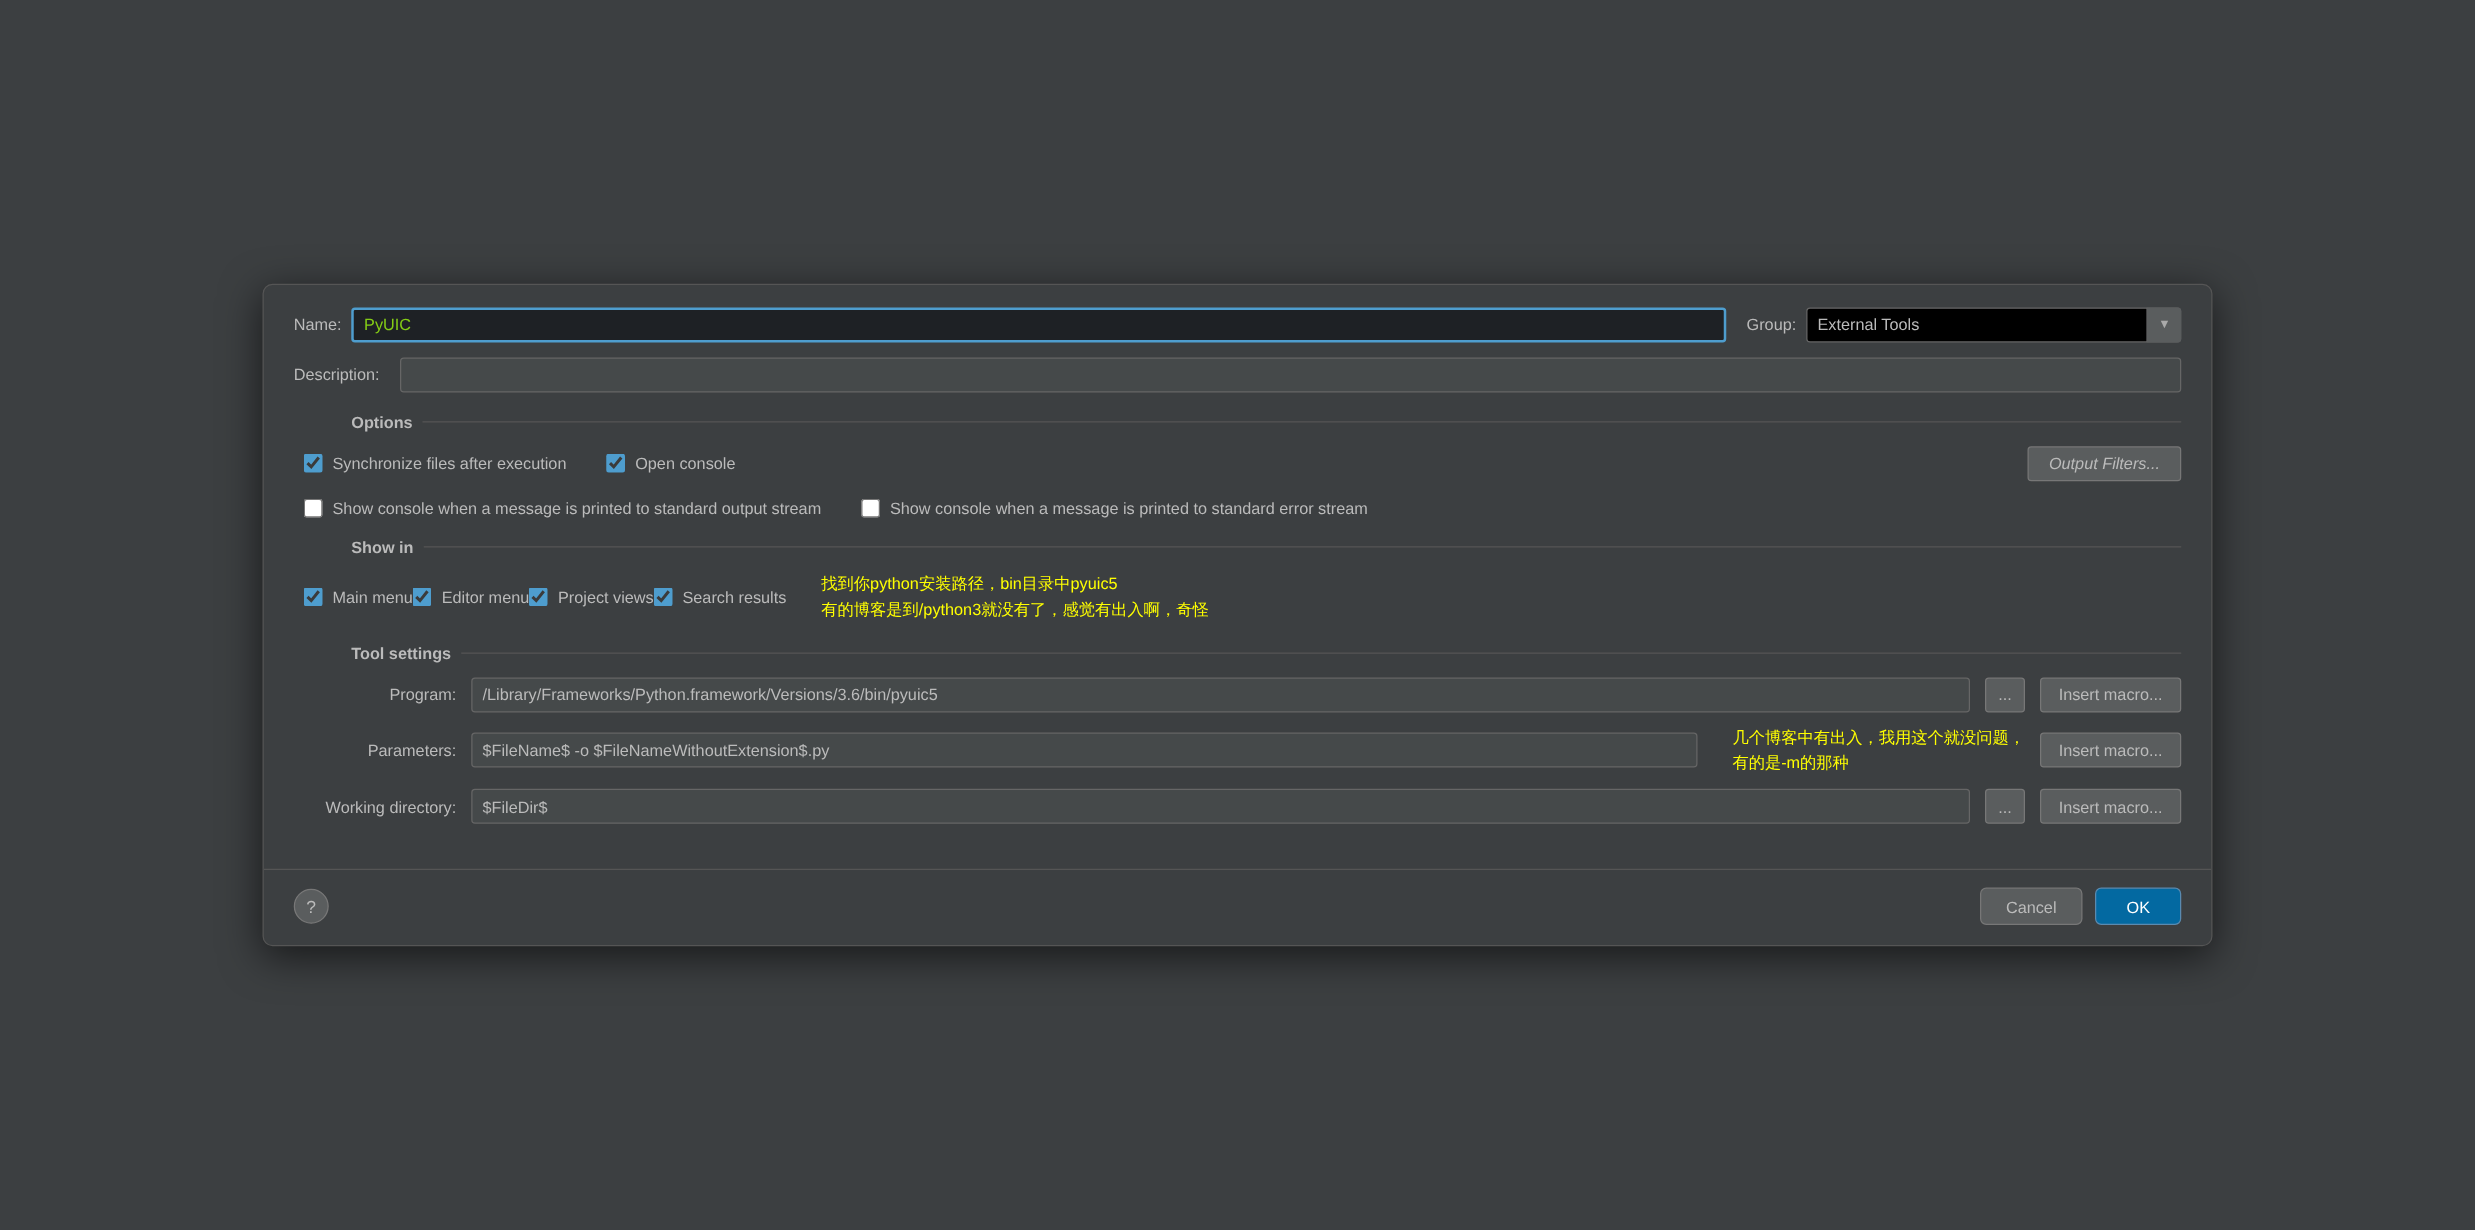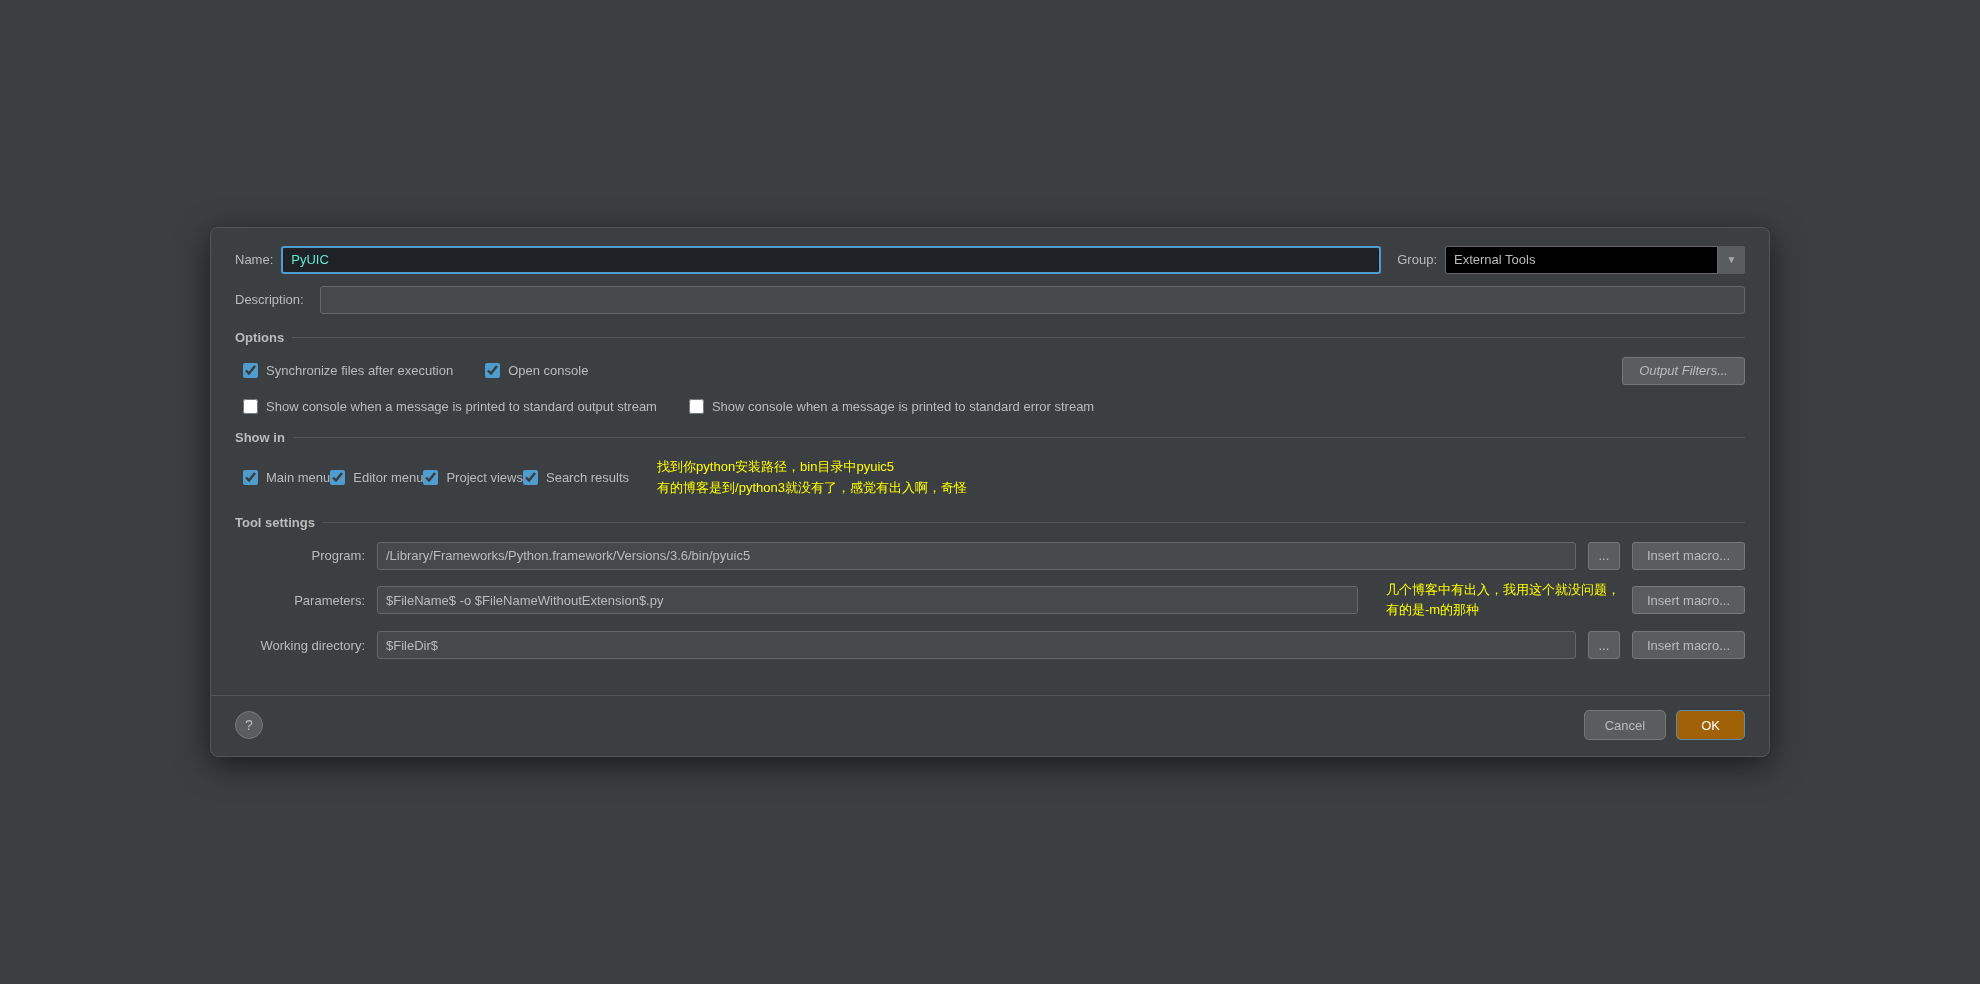--- a/index.html
+++ b/index.html
@@ -75,21 +75,21 @@
       color: #bbbbbb;
       white-space: nowrap;
       font-size: 13px;
     }
 
     .name-input {
       flex: 1;
       background: #1e2125;
       border: 2px solid #4e9dce;
       border-radius: 3px;
-      color: #5eead4;
+      color: #84cc16;
       font-size: 13px;
       padding: 4px 8px;
       height: 28px;
       outline: none;
     }
 
     .group-select {
       background: #000000;
       border: 1px solid #666;
       border-radius: 3px;
@@ -149,20 +149,21 @@
 
     
     .section-label {
       font-size: 13px;
       color: #bbbbbb;
       font-weight: 600;
       margin-bottom: 12px;
       display: flex;
       align-items: center;
       gap: 8px;
+      margin-left: 46px;
     }
 
     .section-line {
       flex: 1;
       height: 1px;
       background: #555;
     }
 
     
     .options-section {
@@ -327,21 +328,21 @@
       border-radius: 5px;
       color: #bbbbbb;
       font-size: 13px;
       padding: 6px 20px;
       cursor: pointer;
       height: 30px;
       text-align: right;
     }
 
     .ok-btn {
-      background: #a16207;
+      background: #0369a1;
       border: 1px solid #5a8ab0;
       border-radius: 5px;
       color: #ffffff;
       font-size: 13px;
       padding: 6px 24px;
       cursor: pointer;
       height: 30px;
       font-weight: 500;
     }
 

